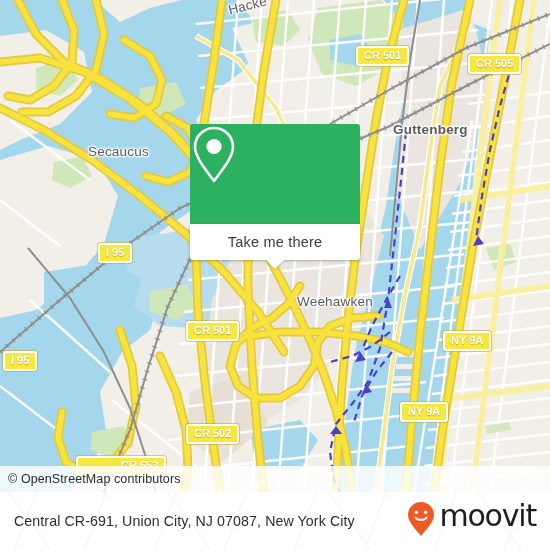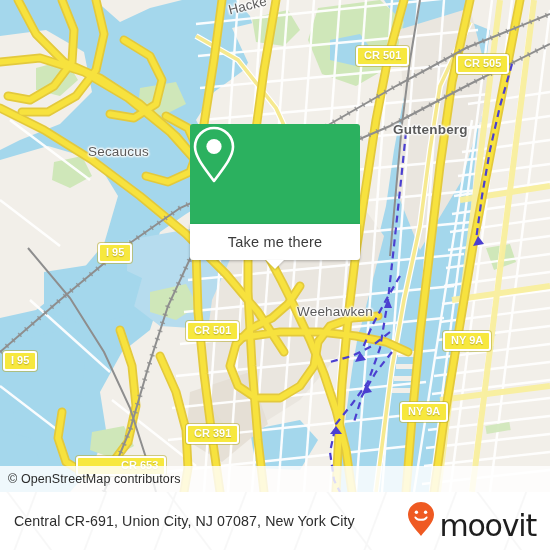--- a/index.html
+++ b/index.html
@@ -42,21 +42,21 @@
      background:rgba(255,255,255,.82);display:flex;align-items:center;}
   #attrib .txt{font-size:12.5px;color:#2b2b2b;padding-left:8px;letter-spacing:.1px;}
 
   
   #caption{position:absolute;left:0;top:492px;width:550px;height:58px;background:#fff;
      display:flex;align-items:center;justify-content:space-between;
      padding:0 14px 0 14px;box-sizing:border-box;overflow:hidden;}
   #caption-wm{position:absolute;left:0;top:0;width:550px;height:58px;opacity:.05;}
   #caption-text{position:relative;font-size:14.2px;color:#2d2d2d;letter-spacing:.1px;
      white-space:nowrap;}
-  #brand{position:relative;display:flex;align-items:flex-end;gap:3px;}
+  #brand{position:relative;display:flex;align-items:flex-start;gap:3px;}
   #brand .word{font-size:30px;color:#1e1e1e;letter-spacing:-1.2px;line-height:30px;
      font-family:"DejaVu Sans",sans-serif;font-weight:500;}
 </style>
 </head>
 <body>
 
 <div id="app">
 
   <div id="map">
 
@@ -311,30 +311,30 @@
         <g stroke="#cfe7b9" stroke-width="8" fill="none" opacity=".9">
           <path d="M486,430 L510,426"></path>
         </g>
 
       </g>
     </svg>
 
     <div class="maplabel" style="left:228px;top:-2px;transform:rotate(-14deg);">Hacke</div>
     <div class="maplabel" style="left:88px;top:144px;">Secaucus</div>
     <div class="maplabel" style="left:393px;top:122px;font-weight:bold;">Guttenberg</div>
-    <div class="maplabel" style="left:297px;top:304px;">Weehawken</div>
+    <div class="maplabel" style="left:297px;top:294px;">Weehawken</div>
 
     <div class="shield" style="left:356px;top:46px;">CR 501</div>
-    <div class="shield" style="left:456px;top:54px;text-align:center;">CR 505</div>
+    <div class="shield" style="left:468px;top:54px;text-align:center;">CR 505</div>
     <div class="shield" style="left:98px;top:243px;">I 95</div>
     <div class="shield" style="left:186px;top:321px;">CR 501</div>
     <div class="shield" style="left:443px;top:331px;">NY 9A</div>
     <div class="shield" style="left:3px;top:351px;">I 95</div>
     <div class="shield" style="left:400px;top:402px;">NY 9A</div>
-    <div class="shield" style="left:186px;top:424px;">CR 391</div>
+    <div class="shield" style="left:186px;top:424px;">CR 502</div>
     <div class="shield" style="left:76px;top:456px;padding-left:43px;">CR 653</div>
 
     <div id="popup">
       <div id="popup-body">
         <span>
           <svg width="48" height="62" viewBox="0 0 48 62" aria-hidden="true">
             <path d="M24 4 C13.5 4 5 12.4 5 22.8 C5 33.5 16.5 46.5 24 57
                      C31.5 46.5 43 33.5 43 22.8 C43 12.4 34.5 4 24 4 Z" fill="none" stroke="#ffffff" stroke-width="2.6" stroke-linejoin="round"></path>
             <circle cx="24" cy="22.5" r="7.6" fill="#ffffff"></circle>
           </svg>

